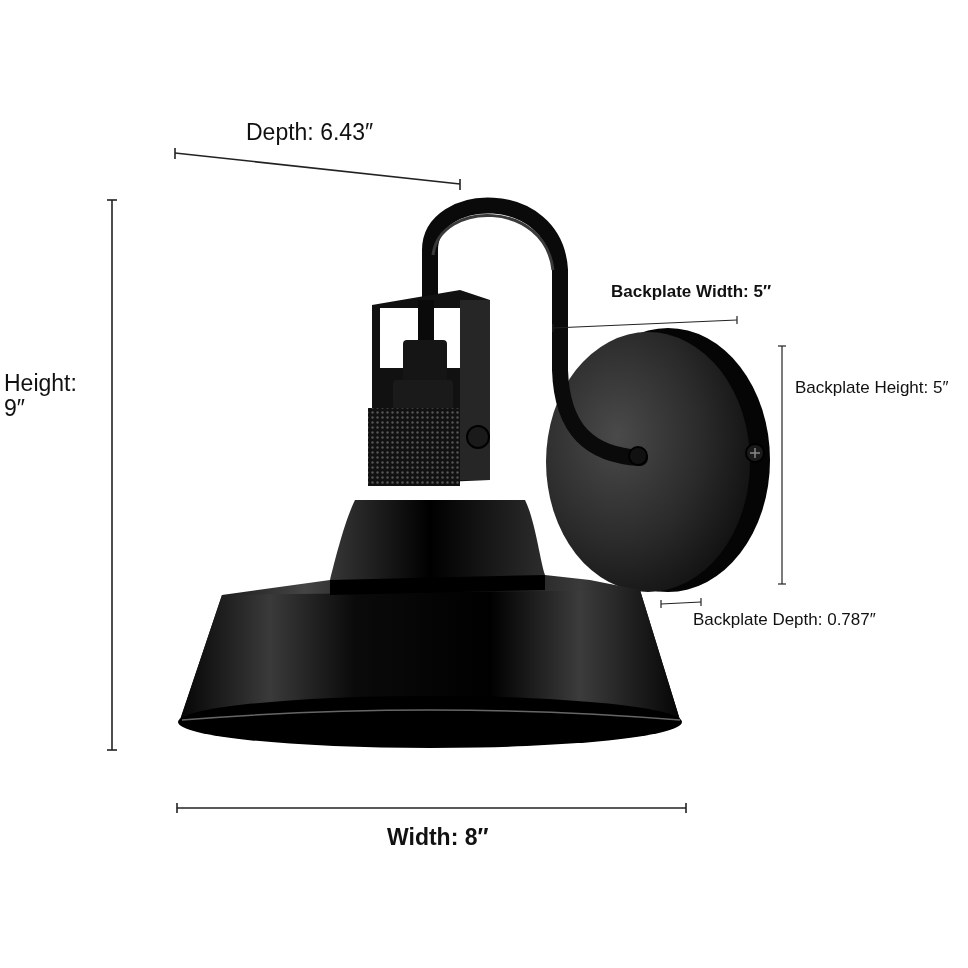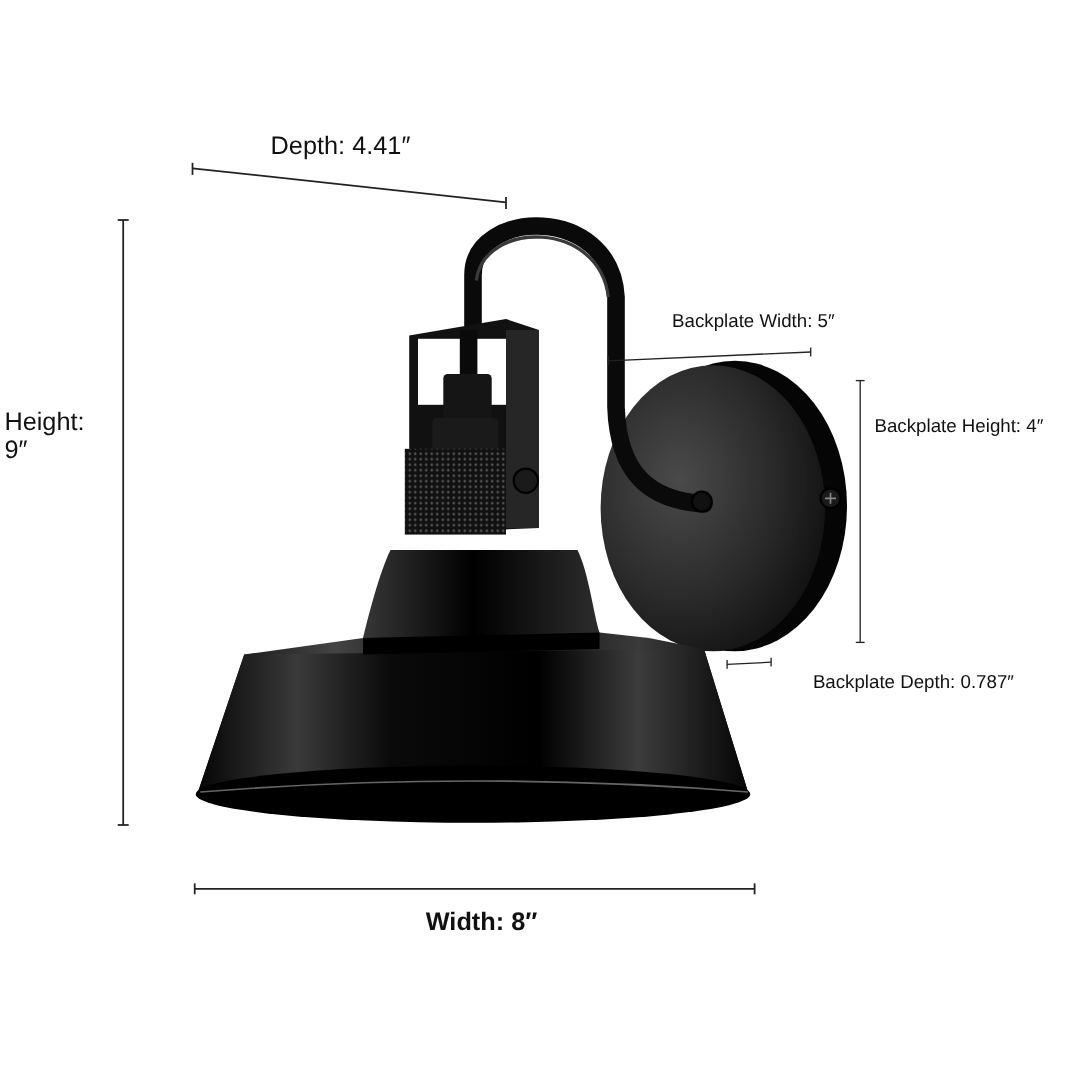--- a/index.html
+++ b/index.html
@@ -104,26 +104,26 @@
     </g>
 
     <g stroke-width="1.2">
       <line x1="661" y1="604" x2="701" y2="602"></line>
       <line x1="661" y1="600" x2="661" y2="608"></line>
       <line x1="701" y1="598" x2="701" y2="606"></line>
     </g>
   </g>
 </svg>
 
-<div class="lbl lbl-lg" style="left:246px; top:120px;">Depth: 4.41″</div>
+<div class="lbl lbl-lg" style="left:246px; top:120px;">Depth: 6.43″</div>
 
 <div class="lbl lbl-lg" style="left:4px; top:371px;">
   <div>Height:</div>
   <div>9″</div>
 </div>
 
 <div class="lbl lbl-lg" style="left:387px; top:825px;font-weight:bold;">Width: 8″</div>
 
-<div class="lbl lbl-sm" style="left:611px; top:283px;">Backplate Width: 5″</div>
+<div class="lbl lbl-sm" style="left:611px; top:283px;font-weight:bold;">Backplate Width: 5″</div>
 
-<div class="lbl lbl-sm" style="left:795px; top:379px;">Backplate Height: 4″</div>
+<div class="lbl lbl-sm" style="left:795px; top:379px;">Backplate Height: 5″</div>
 
-<div class="lbl lbl-sm" style="left:693px; top:611px;margin-left:46px;">Backplate Depth: 0.787″</div>
+<div class="lbl lbl-sm" style="left:693px; top:611px;">Backplate Depth: 0.787″</div>
 
 </body></html>

